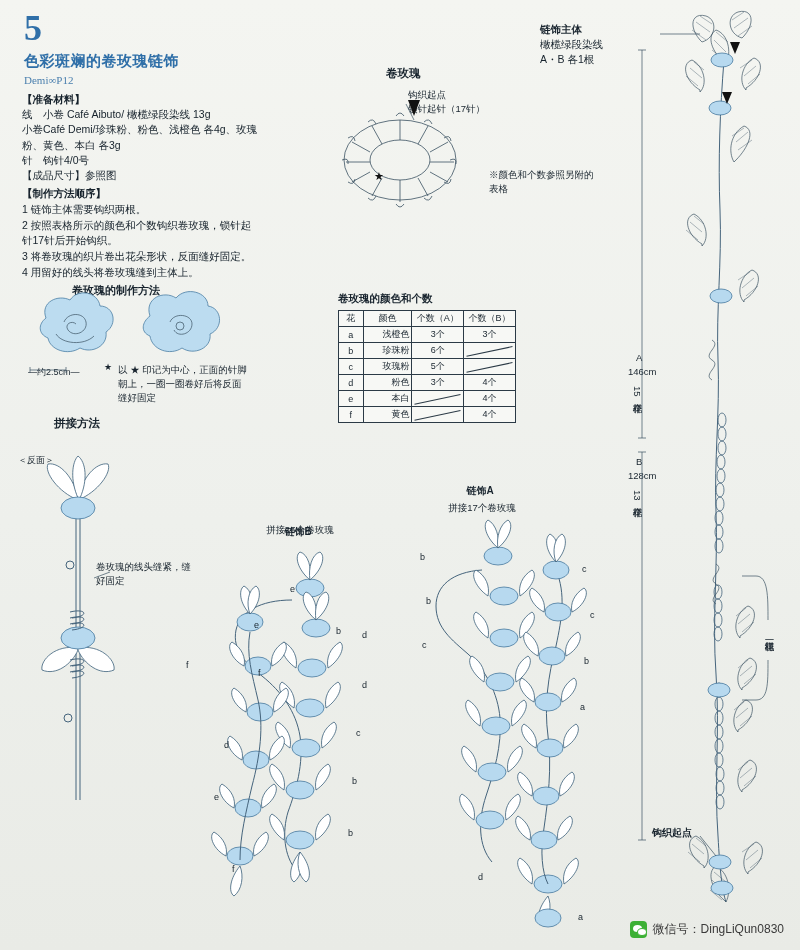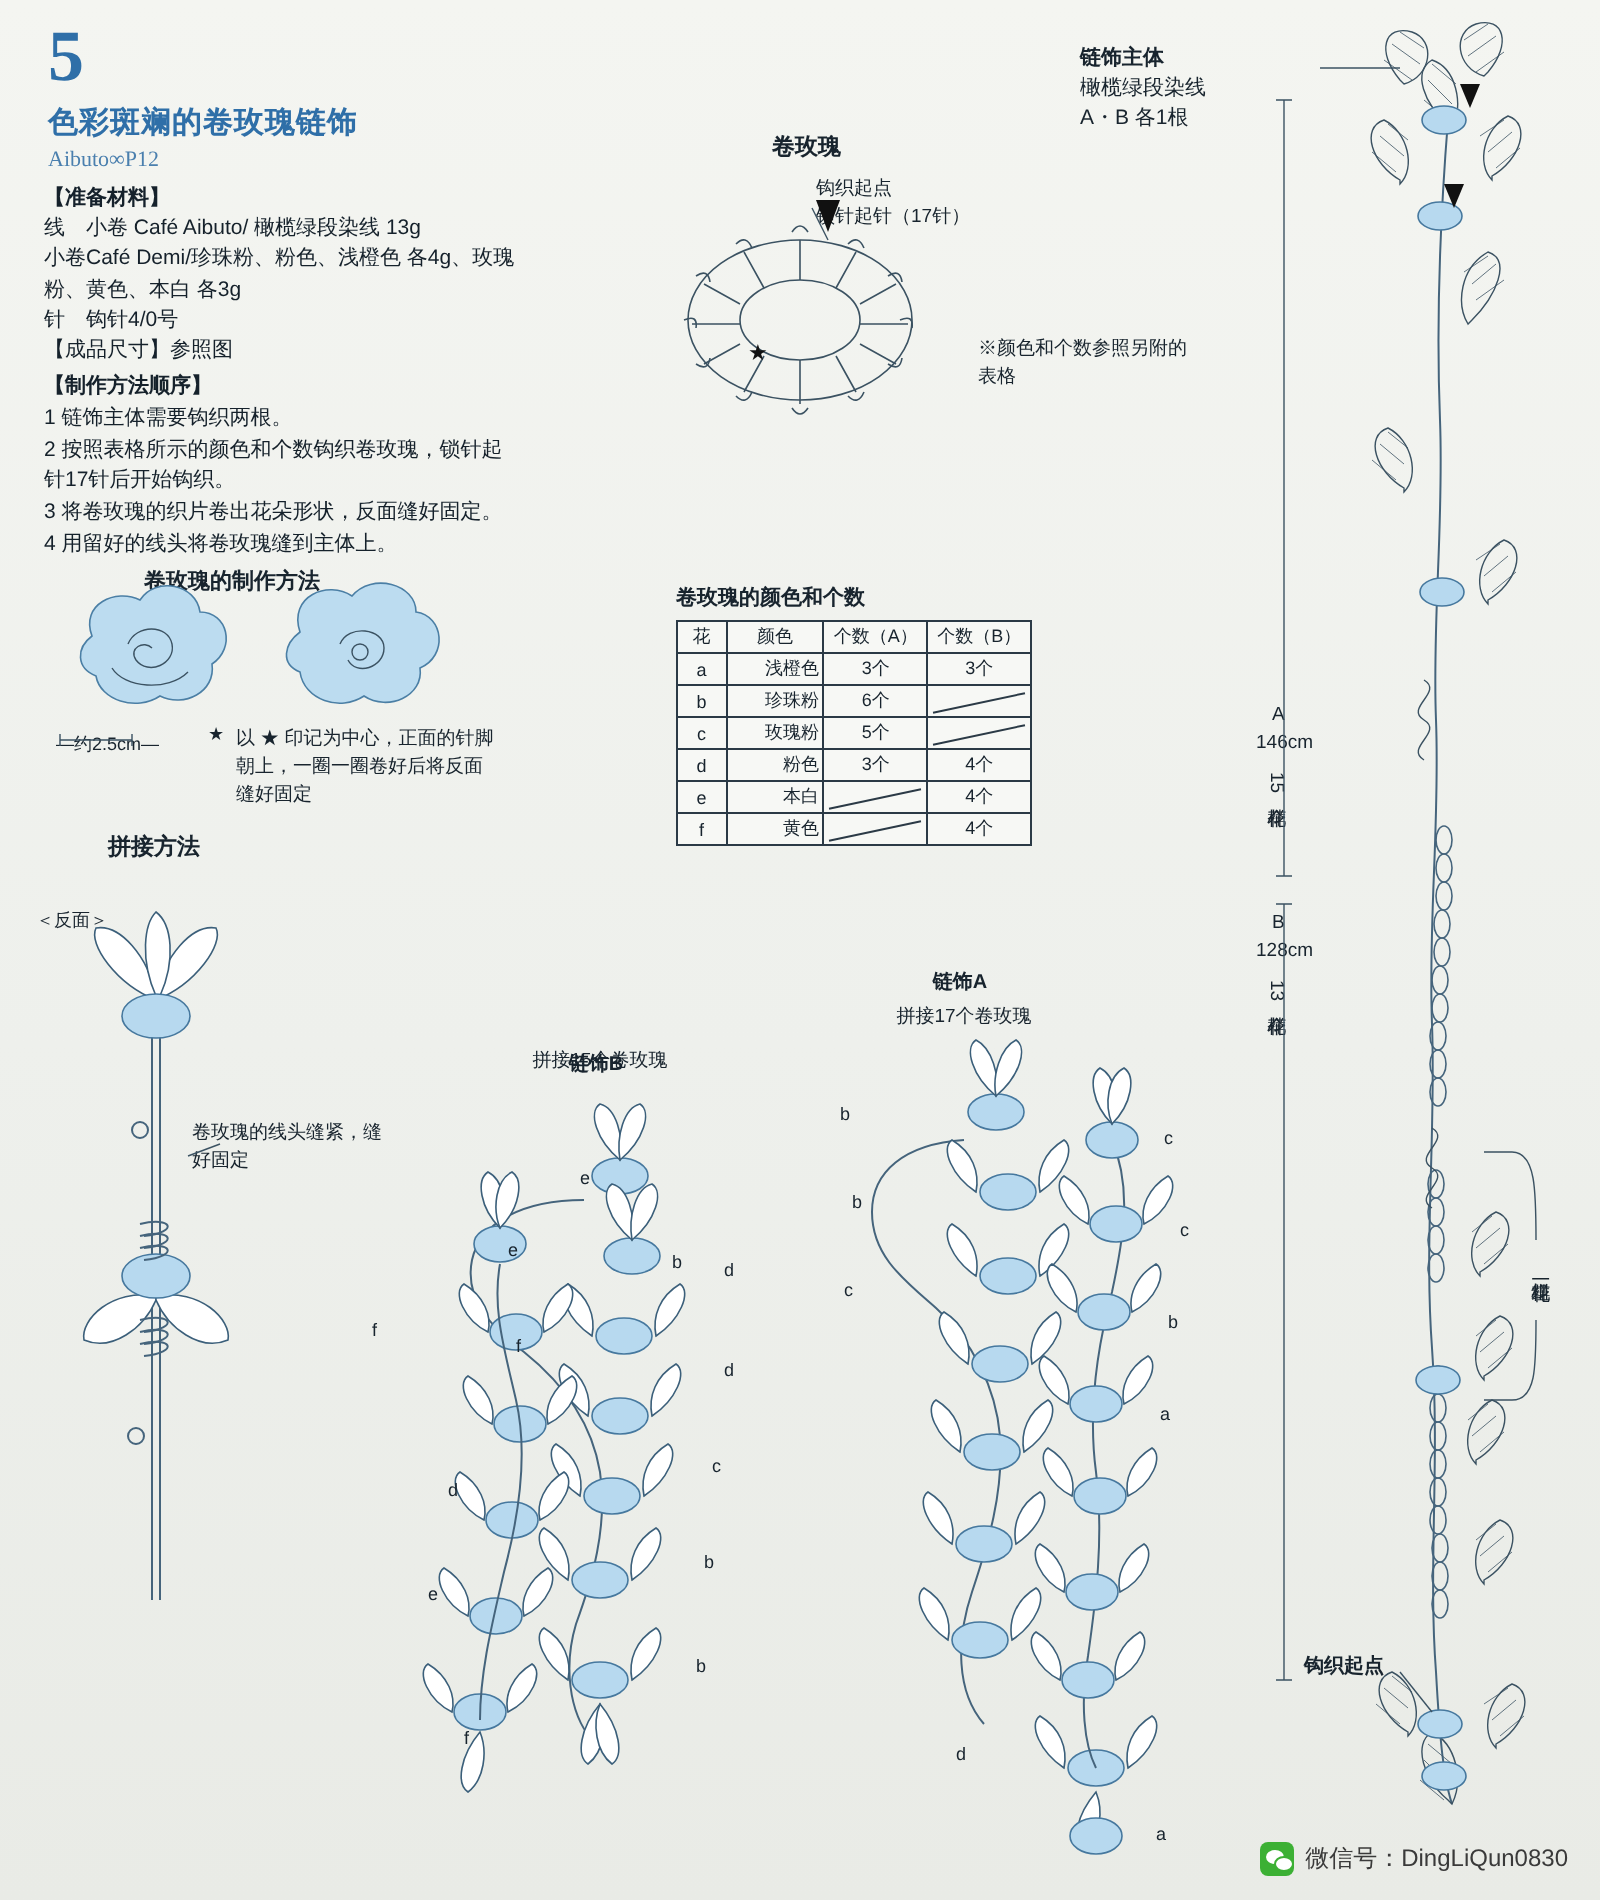--- a/index.html
+++ b/index.html
@@ -150,21 +150,21 @@
   .stem{fill:none;stroke:#45647c;stroke-width:1;}
   .thin{fill:none;stroke:#3b5262;stroke-width:.7;}
 </style>
 </head>
 <body>
 
 <div class="page"></div>
 
 <div class="num-big">5</div>
 <div class="title">色彩斑斓的卷玫瑰链饰</div>
-<div class="photo">Aibuto∞P12</div>
+<div class="photo">Demi∞P12</div>
 
 <div class="matblock">
   <div class="hdr">【准备材料】</div>
   <div>线　小卷 Café  Aibuto/ 橄榄绿段染线 13g</div>
   <div>小卷Café Demi/珍珠粉、粉色、浅橙色 各4g、玫瑰</div>
   <div>粉、黄色、本白 各3g</div>
   <div>针　钩针4/0号</div>
   <div>【成品尺寸】参照图</div>
 </div>
 

